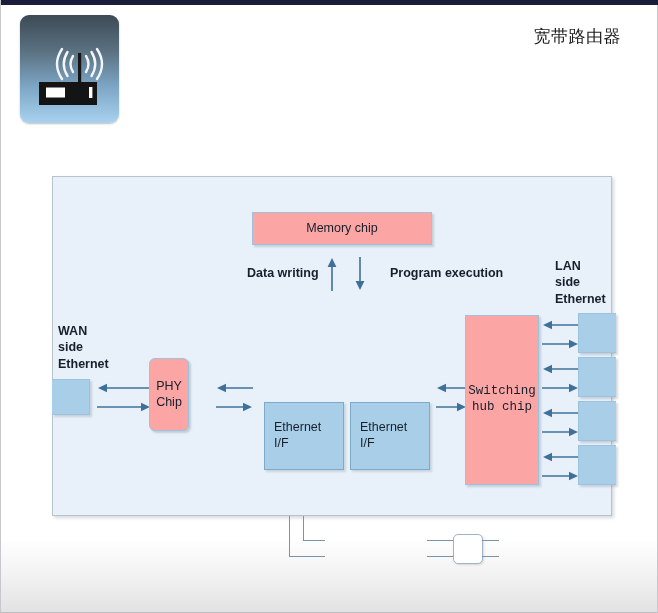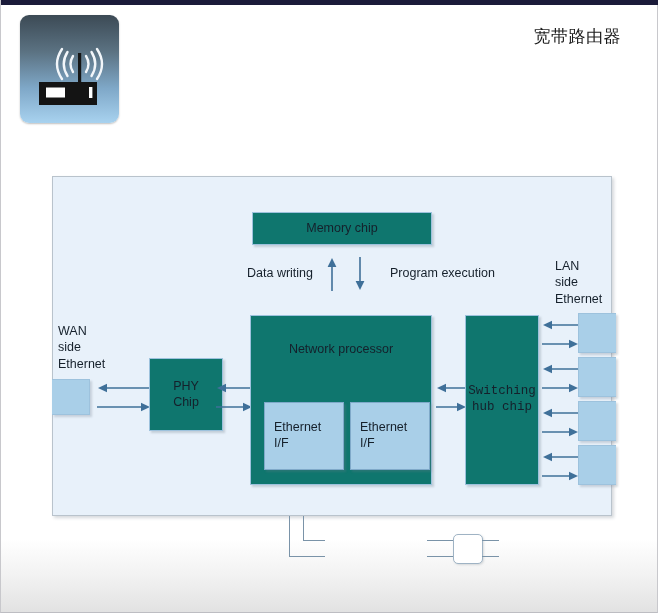--- a/index.html
+++ b/index.html
@@ -44,40 +44,41 @@
   
   #panel{
     position:absolute;left:51px;top:176px;width:560px;height:340px;
     background:#e8f1fa;
     border:1px solid #b9c3cc;
     box-shadow:2px 2px 3px rgba(120,130,140,.30);
     box-sizing:border-box;
   }
   .box{
     position:absolute;
-    background:#0f766e;
+    background:#fca5a5;
     border:1px solid #9dc2dd;
     box-shadow:2px 2px 2px rgba(110,125,140,.30);
     box-sizing:border-box;
     color:#15202b;
     font-size:12.5px;
     line-height:1.25;
     display:flex;
     align-items:center;
     justify-content:center;
     text-align:center;
     white-space:pre-line;
   }
   .box.noshadow{box-shadow:none;}
   .lbl{
     position:absolute;
     color:#15202b;
     font-size:12.5px;
     line-height:1.30;
     white-space:pre-line;
+    font-weight:bold;
   }
   .port{
     position:absolute;
     background:#a9cfe8;
     border:1px solid #9dc2dd;
     box-shadow:2px 2px 2px rgba(110,125,140,.28);
     box-sizing:border-box;
   }
   .arrowsvg{position:absolute;}
   .wire{position:absolute;background:#7a93a8;}
@@ -140,34 +141,30 @@
 
     <div class="port" style="left:-1px;top:202px;width:38px;height:36px;border-left:none;"></div>
 
     <svg class="arrowsvg" style="left:44px;top:203px;" width="54" height="34" viewBox="0 0 54 34">
       <line x1="54" y1="8" x2="9" y2="8" stroke="#3f7099" stroke-width="1.5"></line>
       <polygon points="1,8 10,3.8 10,12.2" fill="#3f7099"></polygon>
       <line x1="0" y1="27" x2="45" y2="27" stroke="#3f7099" stroke-width="1.5"></line>
       <polygon points="53,27 44,22.8 44,31.2" fill="#3f7099"></polygon>
     </svg>
 
-    <div class="box" style="left:96px;top:181px;width:74px;height:73px;">PHY
+    <div class="box" style="left:96px;top:181px;width:40px;height:73px;border-radius:6px;">PHY
 Chip</div>
 
     <svg class="arrowsvg" style="left:163px;top:203px;" width="37" height="34" viewBox="0 0 37 34">
       <line x1="37" y1="8" x2="9" y2="8" stroke="#3f7099" stroke-width="1.5"></line>
       <polygon points="1,8 10,3.8 10,12.2" fill="#3f7099"></polygon>
       <line x1="0" y1="27" x2="28" y2="27" stroke="#3f7099" stroke-width="1.5"></line>
       <polygon points="36,27 27,22.8 27,31.2" fill="#3f7099"></polygon>
     </svg>
 
-    <div class="box" style="left:197px;top:138px;width:182px;height:170px;
-                align-items:flex-start;justify-content:center;padding-top:26px;">
-      <span>Network processor</span>
-    </div>
     <div class="box noshadow" style="left:211px;top:225px;width:80px;height:68px;background:#a9cfe8;border:1px solid #7fa9c9;
                 justify-content:flex-start;align-items:center;padding-left:9px;text-align:left;
                 box-shadow:2px 2px 2px rgba(110,125,140,.25);">Ethernet
 I/F</div>
     <div class="box noshadow" style="left:297px;top:225px;width:80px;height:68px;background:#a9cfe8;border:1px solid #7fa9c9;
                 justify-content:flex-start;align-items:center;padding-left:9px;text-align:left;
                 box-shadow:2px 2px 2px rgba(110,125,140,.25);">Ethernet
 I/F</div>
 
     <svg class="arrowsvg" style="left:383px;top:203px;" width="31" height="34" viewBox="0 0 31 34">

